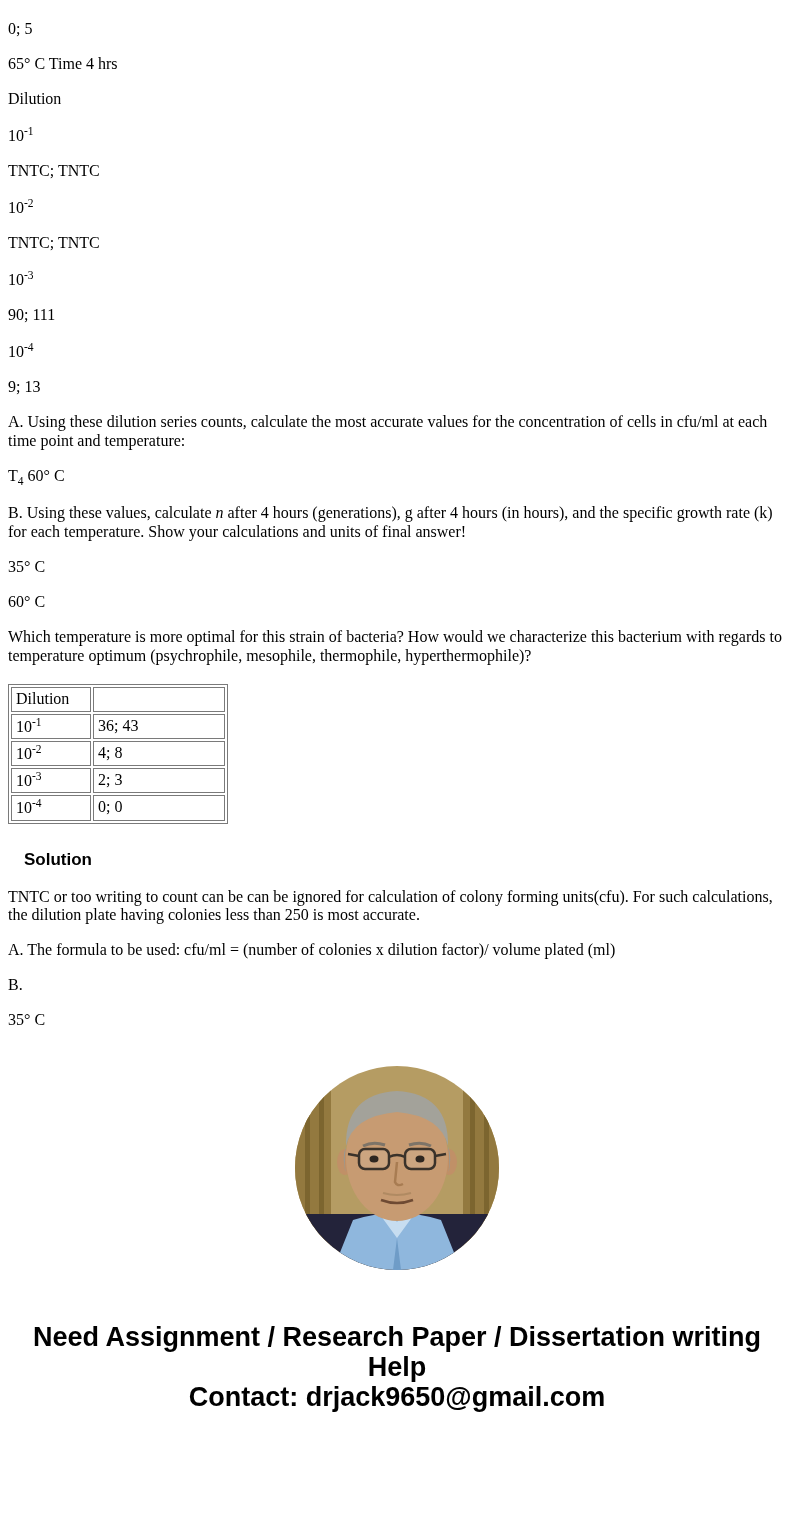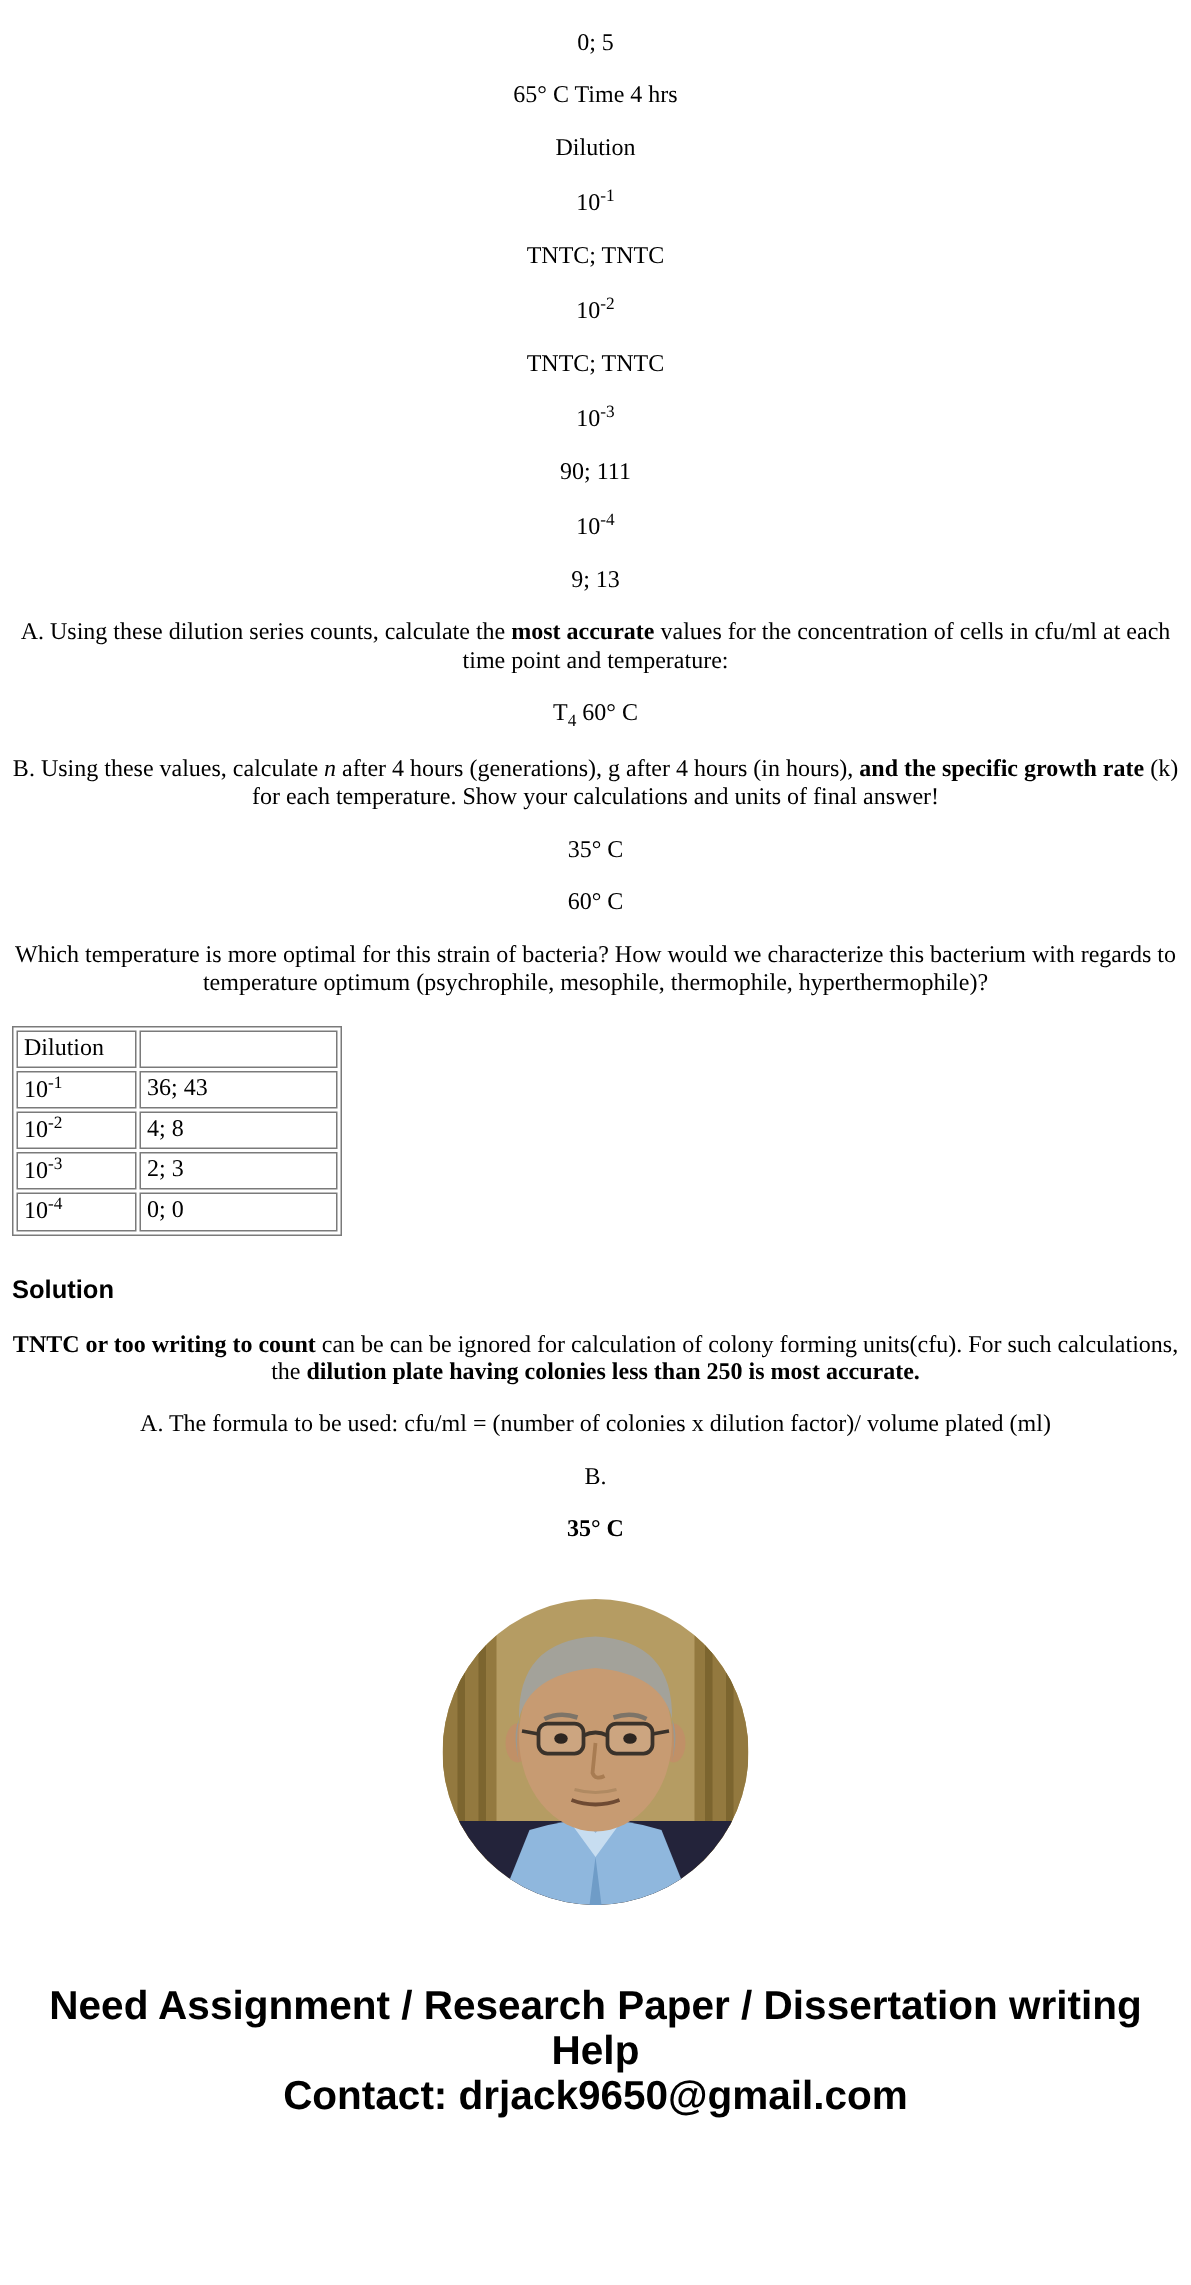--- a/index.html
+++ b/index.html
@@ -12,25 +12,24 @@
     width: 794px;
     font-family: "Liberation Serif", serif;
     font-size: 16px;
     line-height: 1.18;
   }
   .doc {
     padding: 4px 8px 24px 8px;
   }
   p {
     margin: 16px 0;
-    text-align: center;
   }
   sup { font-size: 0.72em; }
   sub { font-size: 0.72em; }
-  .b { font-weight: bold; }
+  .b { font-weight: normal; }
   .i { font-style: italic; }
 
   table.data {
     border-collapse: separate;
     border-spacing: 2px;
     border: 1px solid #7a7a7a;
     margin: 18px 0;
   }
   table.data td {
     border: 1px solid #7a7a7a;
@@ -39,21 +38,21 @@
     vertical-align: middle;
     font-size: 16px;
   }
   td.col-dilution { width: 70px; }
   td.col-count   { width: 122px; }
 
   h2.solution-heading {
     font-family: "Liberation Sans", sans-serif;
     font-size: 17px;
     font-weight: bold;
-    margin: 26px 0 18px 0;
+    margin: 26px 0 18px 16px;
   }
 
   .avatar-wrap {
     display: flex;
     justify-content: center;
     margin-top: 36px;
   }
   .avatar {
     width: 204px;
     height: 204px;

